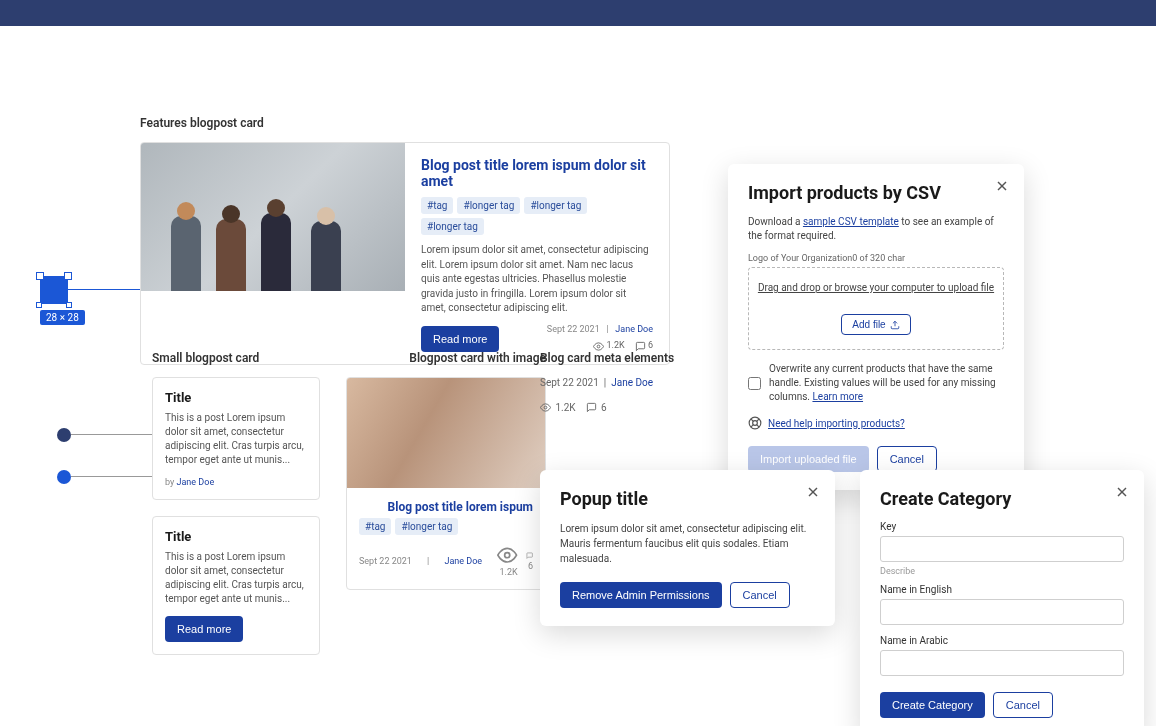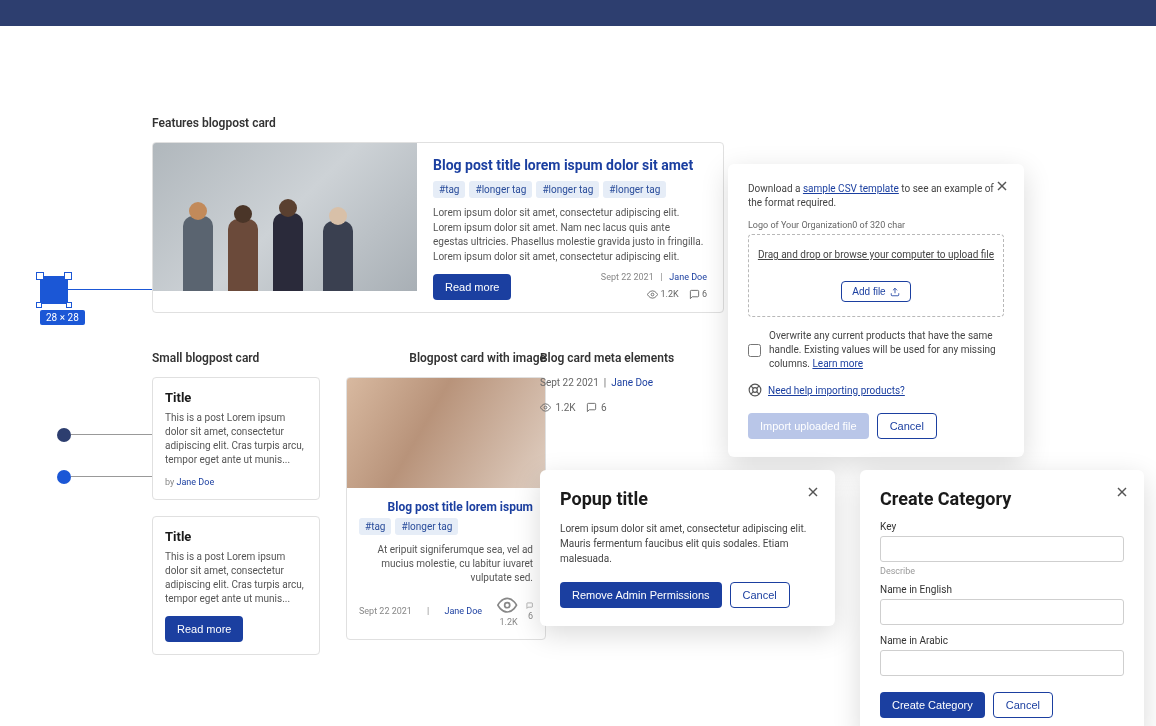--- a/index.html
+++ b/index.html
@@ -3,21 +3,21 @@
 <meta charset="utf-8">
 <style>
 * { box-sizing: border-box; margin: 0; padding: 0; }
 body { font-family: -apple-system, BlinkMacSystemFont, "Segoe UI", Roboto, sans-serif; background: #fff; color: #1a1a1a; width: 1156px; height: 726px; overflow: hidden; position: relative; }
 .top-bar { background: #2d3e6f; height: 26px; width: 100%; }
 .canvas { position: relative; padding: 0; }
 
 .section-label { font-size: 12px; font-weight: 600; color: #333; margin-bottom: 12px; }
 
 
-.featured { position: absolute; left: 152px; top: 90px; width: 572px; }
+.featured { position: absolute; left: 140px; top: 90px; width: 530px; }
 .featured-card { display: flex; border: 1px solid #e0e0e0; border-radius: 4px; overflow: hidden; background: #fff; margin-top: 12px; }
 .featured-img { width: 264px; height: 148px; background: linear-gradient(135deg,#b0b7bc 0%,#cdd2d6 50%,#a8afb5 100%); position: relative; flex-shrink: 0; }
 .featured-body { padding: 14px 16px 12px; flex: 1; position: relative; }
 .ftitle { color: #1b3fa0; font-weight: 700; font-size: 14px; margin-bottom: 8px; }
 .tags { display: flex; flex-wrap: wrap; gap: 4px; margin-bottom: 8px; }
 .tag { background: #e6edf7; color: #2a4d9b; font-size: 10px; padding: 3px 6px; border-radius: 3px; }
 .ftext { font-size: 10px; color: #555; line-height: 1.45; margin-bottom: 10px; }
 .btn-primary { background: #1b3fa0; color: #fff; border: none; font-size: 11px; padding: 7px 12px; border-radius: 4px; cursor: pointer; }
 .btn-outline { background: #fff; color: #1b3fa0; border: 1px solid #1b3fa0; font-size: 11px; padding: 6px 12px; border-radius: 4px; cursor: pointer; }
 .btn-disabled { background: #b9c6e8; color: #fff; border: none; font-size: 11px; padding: 7px 12px; border-radius: 4px; }
@@ -185,21 +185,20 @@
   <div class="img-col">
     <div class="section-label">Blogpost card with image</div>
     <div class="img-card">
       <div class="card-img"></div>
       <div class="img-body">
         <div class="ititle">Blog post title lorem ispum</div>
         <div class="tags">
           <span class="tag">#tag</span>
           <span class="tag">#longer tag</span>
         </div>
-        <div class="stext">At eripuit signiferumque sea, vel ad mucius molestie, cu labitur iuvaret vulputate sed.</div>
         <div class="img-meta">
           <span>Sept 22 2021</span>
           <span>|</span>
           <a href="#">Jane Doe</a>
           <span class="icons">
             <span><svg viewBox="0 0 24 24" fill="none" stroke="currentColor" stroke-width="2">
                   <path d="M1 12s4-8 11-8 11 8 11 8-4 8-11 8-11-8-11-8z"></path>
                   <circle cx="12" cy="12" r="3"></circle>
                 </svg> <span>1.2K</span></span>
             <span><svg viewBox="0 0 24 24" fill="none" stroke="currentColor" stroke-width="2">
@@ -230,20 +229,21 @@
         </svg>
       <span>6</span>
     </div>
   </div>
 
   <div class="modal import-modal">
     <span class="modal-close"><svg viewBox="0 0 24 24" fill="none" stroke="currentColor" stroke-width="2">
           <line x1="18" y1="6" x2="6" y2="18"></line>
           <line x1="6" y1="6" x2="18" y2="18"></line>
         </svg></span>
+    <div class="modal-title">Import products by CSV</div>
     <div class="imp-text">
       <span>Download a </span><a href="#">sample CSV template</a><span> to see an example of the format required.</span>
     </div>
     <div class="imp-label-row">
       <span>Logo of Your Organization</span>
       <span>0 of 320 char</span>
     </div>
     <div class="dropzone">
       <div class="dz-text">Drag and drop or browse your computer to upload file</div>
       <button class="addfile">

